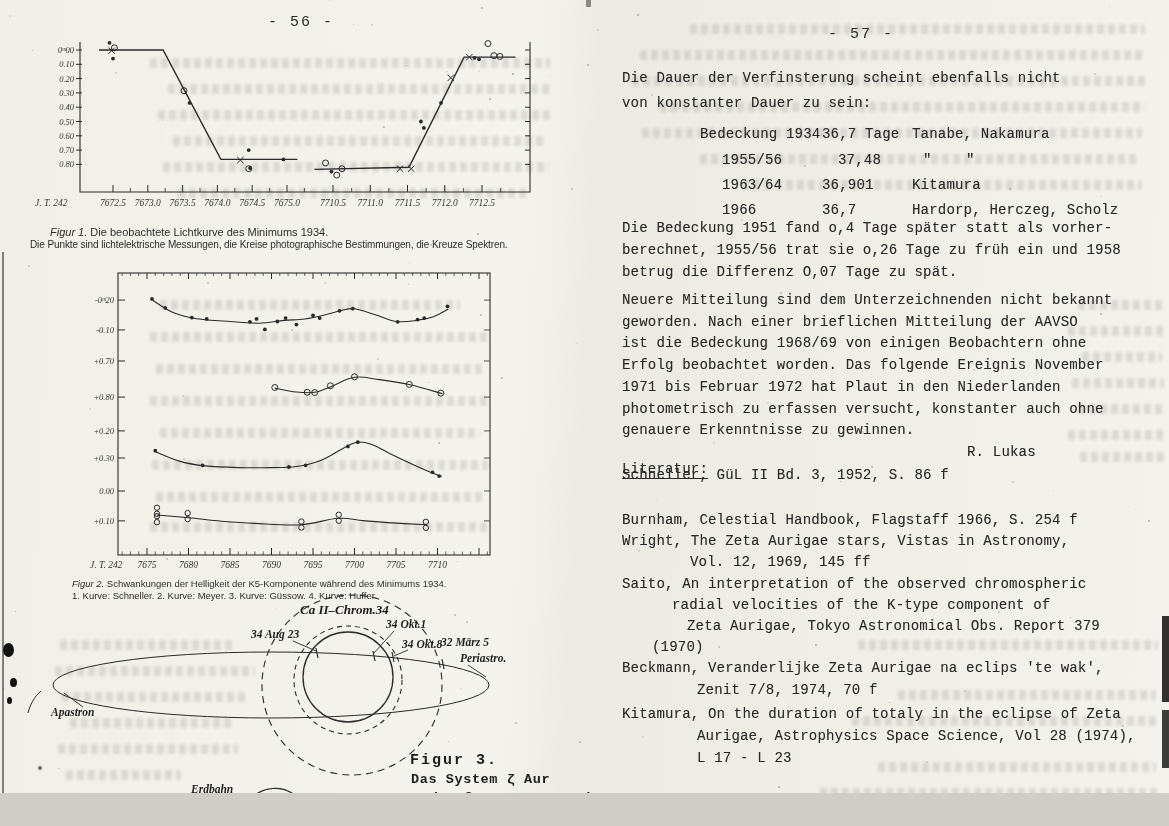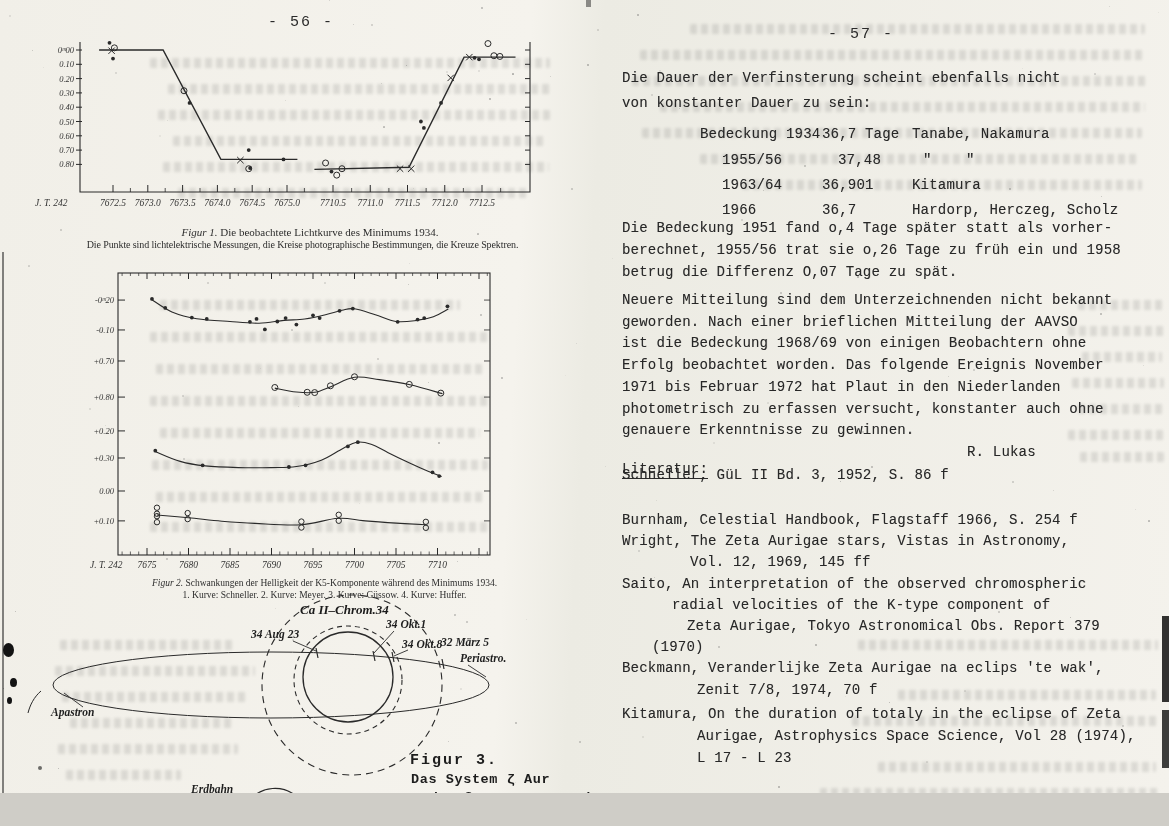--- a/index.html
+++ b/index.html
@@ -4,21 +4,21 @@
 <title>scan</title>
 <style>
   html,body{margin:0;padding:0;background:#cfcdc7;}
   .scan{position:relative;width:1169px;height:793px;overflow:hidden;
     background:linear-gradient(93deg,#f1efe8 0%,#f5f3ed 44%,#ecebe3 50%,#f4f2ec 100%);
     font-family:"Liberation Mono","DejaVu Sans Mono",monospace;color:#2b2b2b;}
   .abs{position:absolute;}
   .typline{position:absolute;white-space:pre;font-size:14px;letter-spacing:.2px;color:#272727;
     text-shadow:.3px .3px 0 rgba(45,45,45,.28);}
   .pgnum{position:absolute;font-size:15px;letter-spacing:2px;color:#2a2a2a;}
-  .sercap{position:absolute;font-family:Liberation Serif, serif;color:#2d2d2d;text-align:center;}
+  .sercap{position:absolute;font-family:Liberation Sans, sans-serif;color:#2d2d2d;text-align:left;}
   .itl{font-style:italic;}
   .f3cap{position:absolute;font-family:"Liberation Mono","DejaVu Sans Mono",monospace;
     font-weight:bold;font-size:13.5px;letter-spacing:.6px;color:#1d1d1d;white-space:pre;}
   .lit-underline{border-bottom:1.4px solid #2b2b2b;padding-bottom:1px;}
   svg{position:absolute;overflow:visible;}
   svg .ink{stroke:#2a2a2a;fill:none;}
   svg .axlbl{font:italic 9.5px "Liberation Serif",serif;fill:#333;}
   svg .axlbl2{font:italic 8.5px "Liberation Serif",serif;fill:#333;}
   svg .f3lbl{font:italic 11.5px "Liberation Serif",serif;font-weight:600;fill:#1f1f1f;}
   svg .f3chrom{font:italic 13px "Liberation Serif",serif;font-weight:600;fill:#1b1b1b;}

